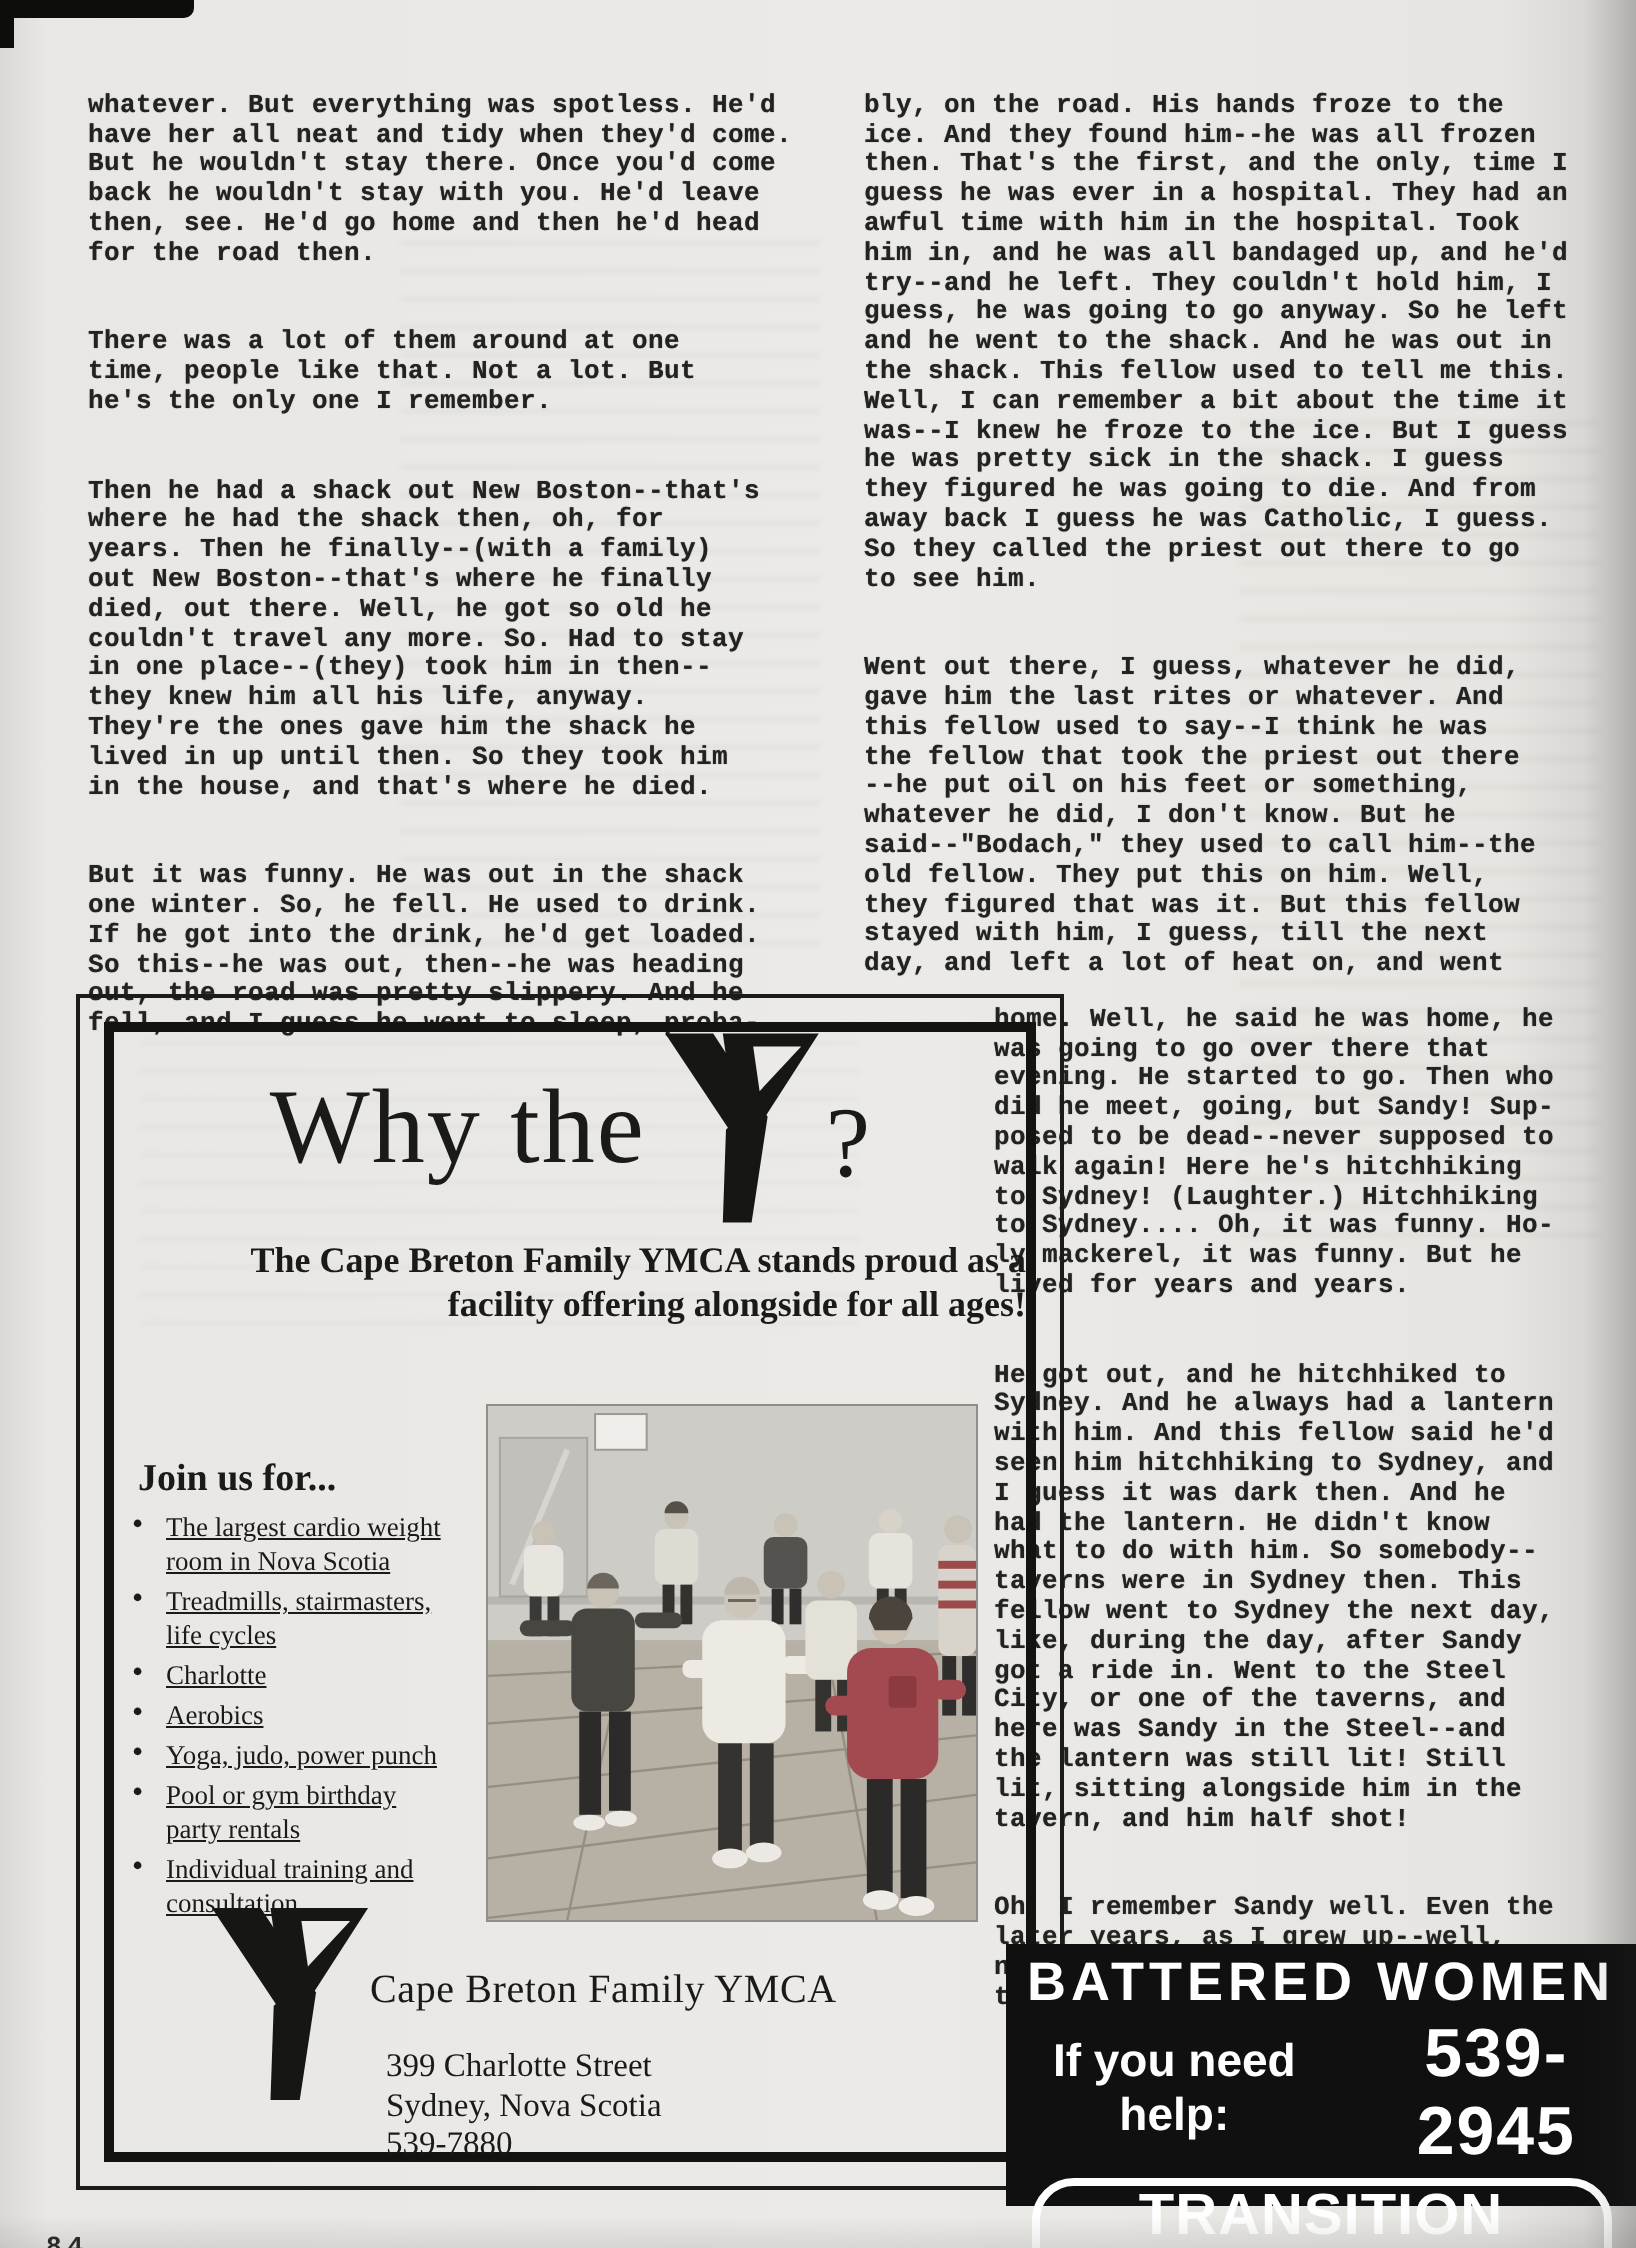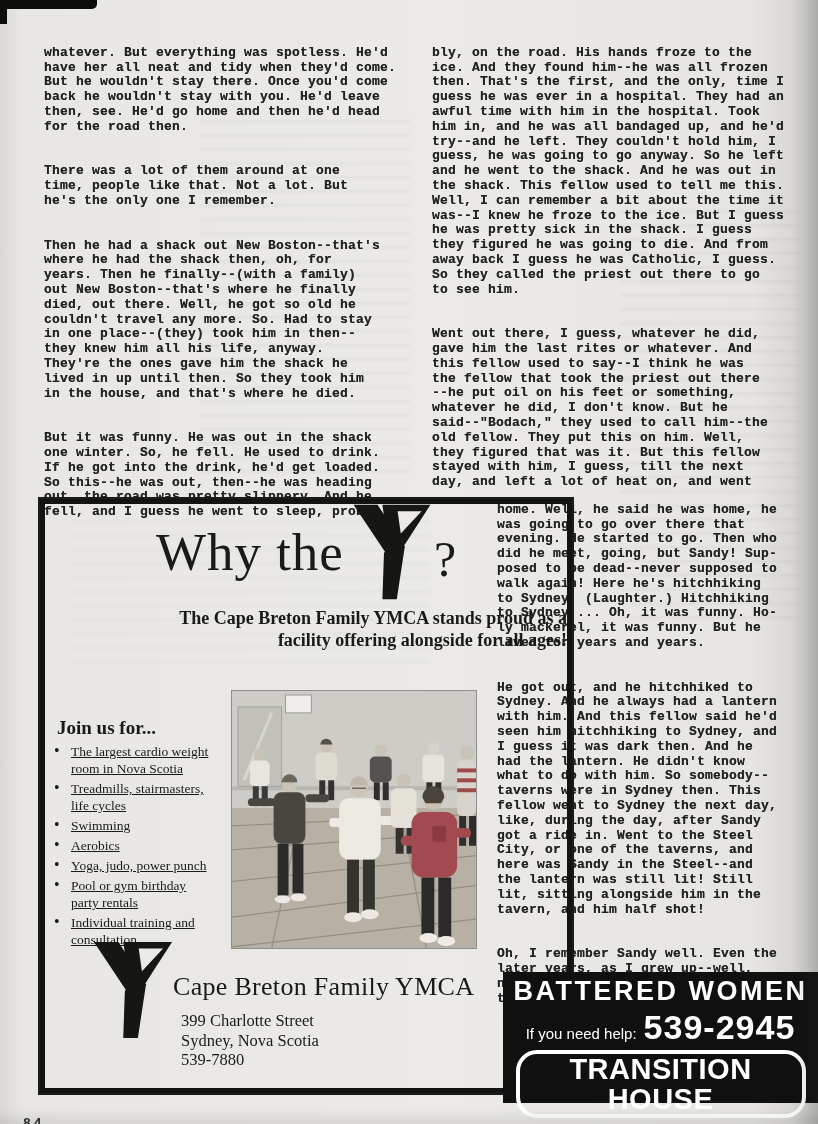--- a/index.html
+++ b/index.html
@@ -32,22 +32,22 @@
     font-family:"Liberation Mono","DejaVu Sans Mono",monospace;
     font-weight:700; font-size:13px; line-height:14.8px; letter-spacing:.2px;
     color:#222220; text-shadow:0 0 .5px rgba(25,25,25,.65);
     white-space:pre-line; }
   .typewriter p { margin:0 0 15px 0; }
   .col-left      { left:44px;  top:31px;  width:384px; }
   .col-right     { left:432px; top:31px;  width:384px; }
   .col-right-nrw { left:497px; top:488px; width:318px; }
 
   
-  .ymca-box { position:absolute; left:38px; top:497px; width:536px; height:598px;
-    border:2px solid #1b1b19; padding:0; z-index:3; background:transparent; }
+  .ymca-box { position:absolute; left:38px; top:497px; width:494px; height:598px;
+    border:2px solid #1b1b19; padding:12px; z-index:3; background:transparent; }
   .ymca-inner { width:100%; height:100%; border:5px solid #131312; position:relative;
     font-family:"Liberation Serif","DejaVu Serif",serif; color:#1a1a18; }
 
   .ymca-headline { position:absolute; left:0; top:-2px; width:100%; display:flex;
     justify-content:center; align-items:flex-start; }
   .ymca-headline .hl-text { font-size:53px; line-height:1; margin-top:24px; letter-spacing:1px; }
   .ymca-headline .hl-q    { font-size:50px; line-height:1; margin-top:32px; margin-left:2px; }
   .ymca-headline svg { width:80px; height:96px; margin-left:8px; margin-top:2px; }
 
   .ymca-slogan { position:absolute; left:0; top:103px; width:100%; text-align:right;
@@ -56,31 +56,31 @@
   .ymca-join { position:absolute; left:12px; top:213px; font-weight:700; font-size:19px; }
   .ymca-bullets { position:absolute; left:2px; top:239px; margin:0; padding:0; list-style:none;
     font-size:13.5px; line-height:17px;text-decoration:underline; }
   .ymca-bullets li { position:relative; padding-left:24px; margin-bottom:3px; white-space:pre-line; }
   .ymca-bullets li::before { content:"\2022"; position:absolute; left:7px; top:-1px; font-size:16px; }
 
   .ymca-photo { position:absolute; left:186px; top:186px; width:246px; height:259px;
     border:1px solid #8f8e8a; background:#c6c5c0; }
 
   .ymca-logo-small { position:absolute; left:46px; top:438px; width:84px; height:96px; }
-  .ymca-org  { position:absolute; left:128px; top:468px; font-size:26px; letter-spacing:.3px; }
+  .ymca-org  { position:absolute; left:128px; top:468px; font-size:20px; letter-spacing:.3px; }
   .ymca-addr { position:absolute; left:136px; top:507px; font-size:16.5px; line-height:19.5px; white-space:pre-line; }
 
   
   .th-ad { position:absolute; left:503px; top:972px; width:315px; height:131px;
     background:#101010; color:#ffffff; z-index:3; text-align:center; padding-top:4px;
     font-family:"Liberation Sans","DejaVu Sans",sans-serif; }
   .th-title { font-weight:700; font-size:27px; line-height:31px; letter-spacing:2.5px; white-space:nowrap; }
   .th-sub   { font-weight:700; font-size:12.5px; line-height:14px; letter-spacing:1.5px; }
   .th-help  { display:flex; justify-content:center; align-items:baseline; gap:7px; margin-top:1px; }
-  .th-help-label { font-weight:400; font-size:15px; }
+  .th-help-label { font-weight:700; font-size:23px; }
   .th-phone { font-weight:700; font-size:34px; letter-spacing:1px; }
   .th-org-box { margin:3px auto 0; width:290px; border:4px solid #ffffff; border-radius:21px;
     font-weight:700; font-size:29px; letter-spacing:.5px; line-height:30px; }
 
   .page-number { position:absolute; left:23px; top:1092px; z-index:2;
     font-family:"Liberation Mono","DejaVu Sans Mono",monospace; font-weight:700;
     font-size:13px; letter-spacing:3px; color:#2a2a28;margin-top:24px; }
 </style>
 </head>
 <body>
@@ -205,21 +205,21 @@
       <div>facility offering alongside for all ages!</div>
     </div>
 
     <div class="ymca-join">Join us for...</div>
 
     <ul class="ymca-bullets">
       <li>The largest cardio weight
 room in Nova Scotia</li>
       <li>Treadmills, stairmasters,
 life cycles</li>
-      <li>Swimming</li>
+      <li>Charlotte</li>
       <li>Aerobics</li>
       <li>Yoga, judo, power punch</li>
       <li>Pool or gym birthday
 party rentals</li>
       <li>Individual training and
 consultation</li>
     </ul>
 
     <svg class="ymca-photo" viewBox="0 0 246 259" aria-hidden="true">
       <rect width="246" height="118" fill="#cdccc7"></rect>

